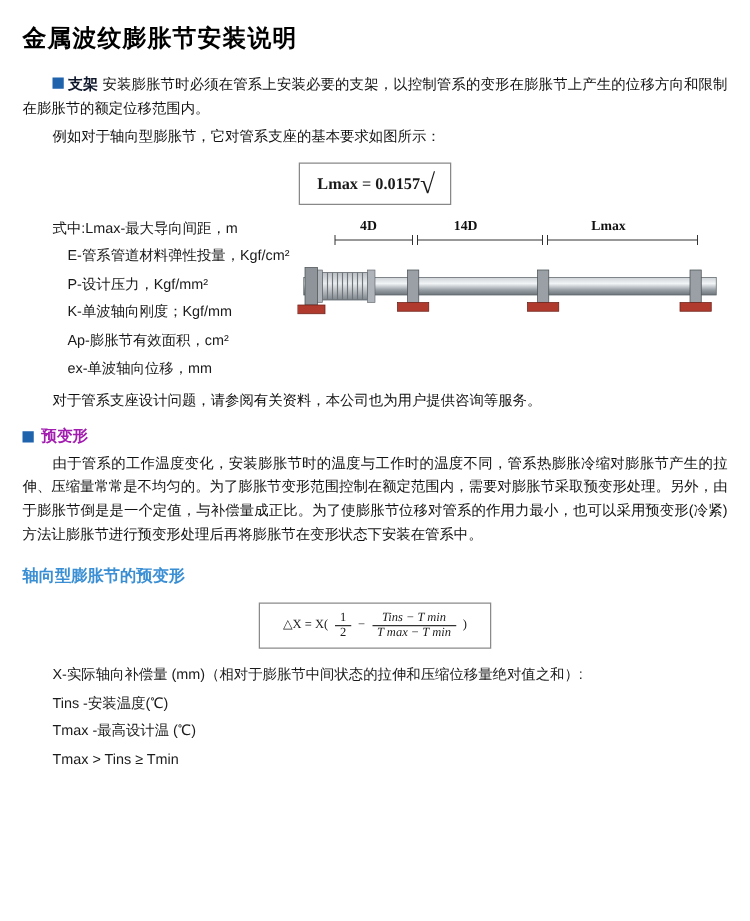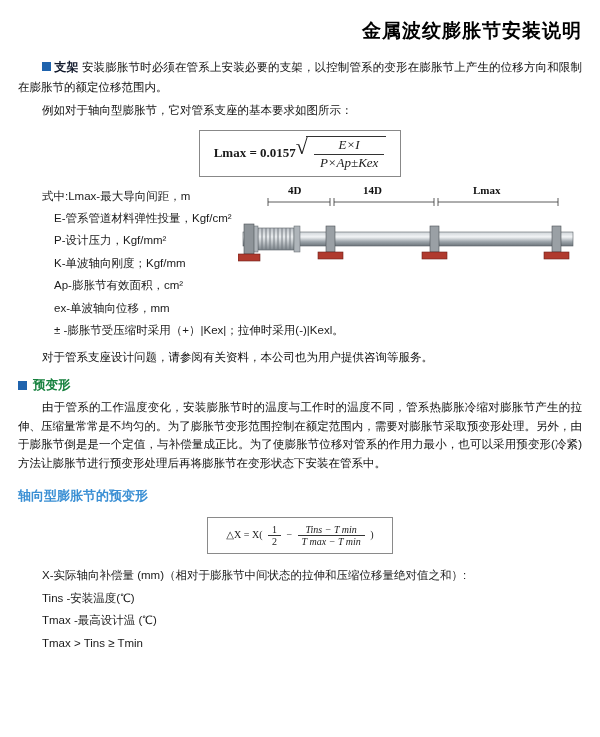--- a/index.html
+++ b/index.html
@@ -10,39 +10,39 @@
     color:#1a1a1a;
   }
   .page{
     width:600px;
     min-height:737px;
     box-sizing:border-box;
     padding:12px 18px 10px 18px;
     position:relative;
   }
   .doc-title{
-    text-align:right;
+    text-align:left;
     font-size:19px;
     font-weight:bold;
     letter-spacing:1px;
     margin:6px 0 14px 0;
     color:#000;
   }
   .para{
     font-size:11.5px;
     line-height:1.65;
     text-align:justify;
     margin:0 0 4px 0;
     color:#111;
   }
   .indent{ text-indent:24px; }
   .sec-head{
     font-size:12.5px;
     font-weight:bold;
-    color:#15803d;
+    color:#a21caf;
     margin:10px 0 4px 0;
     display:flex;
     align-items:center;
     gap:6px;
   }
   .blue-square{
     display:inline-block;
     width:9px;height:9px;
     background:#1f63ad;
     flex:0 0 auto;
@@ -91,21 +91,21 @@
   .def-list{
     margin:6px 0 6px 0;
     font-size:11.5px;
     line-height:1.95;
   }
   .def-list div{ padding-left:36px; }
   .def-list div.first{ padding-left:24px; }
   .diagram{
     position:absolute;
     left:238px;
-    top:180px;
+    top:170px;
     width:340px;
     height:110px;
   }
   .formula-center{
     text-align:center;
     margin:12px 0 10px 0;
     font-family:"Liberation Serif", serif;
     font-size:10px;
   }
   .fbox2{
@@ -142,38 +142,31 @@
     <span>安装膨胀节时必须在管系上安装必要的支架，以控制管系的变形在膨胀节上产生的位移方向和限制在膨胀节的额定位移范围内。</span>
   </div>
 
   <div class="para indent">例如对于轴向型膨胀节，它对管系支座的基本要求如图所示：</div>
 
   <div class="formula-box">
     <span class="frm">
       <b>Lmax = 0.0157</b>
       <span class="sqrt">
         <span class="radix">√</span>
-        <span class="body">
-          <span class="frac">
-            <span class="num">E×I</span>
-            <span class="den">P×Ap±Kex</span>
-          </span>
-        </span>
       </span>
     </span>
   </div>
 
   <div class="def-list">
     <div class="first">式中:Lmax-最大导向间距，m</div>
     <div>E-管系管道材料弹性投量，Kgf/cm²</div>
     <div>P-设计压力，Kgf/mm²</div>
     <div>K-单波轴向刚度；Kgf/mm</div>
     <div>Ap-膨胀节有效面积，cm²</div>
     <div>ex-单波轴向位移，mm</div>
-    <div>± -膨胀节受压缩时采用（+）|Kex|；拉伸时采用(-)|Kexl。</div>
   </div>
 
   <div class="diagram">
     <svg width="340" height="110" viewBox="0 0 340 110">
       <defs>
         <linearGradient id="pipeg" x1="0" y1="0" x2="0" y2="1">
           <stop offset="0%" stop-color="#cfd4d8"></stop>
           <stop offset="35%" stop-color="#f2f4f6"></stop>
           <stop offset="70%" stop-color="#9aa2a8"></stop>
           <stop offset="100%" stop-color="#6d757b"></stop>

